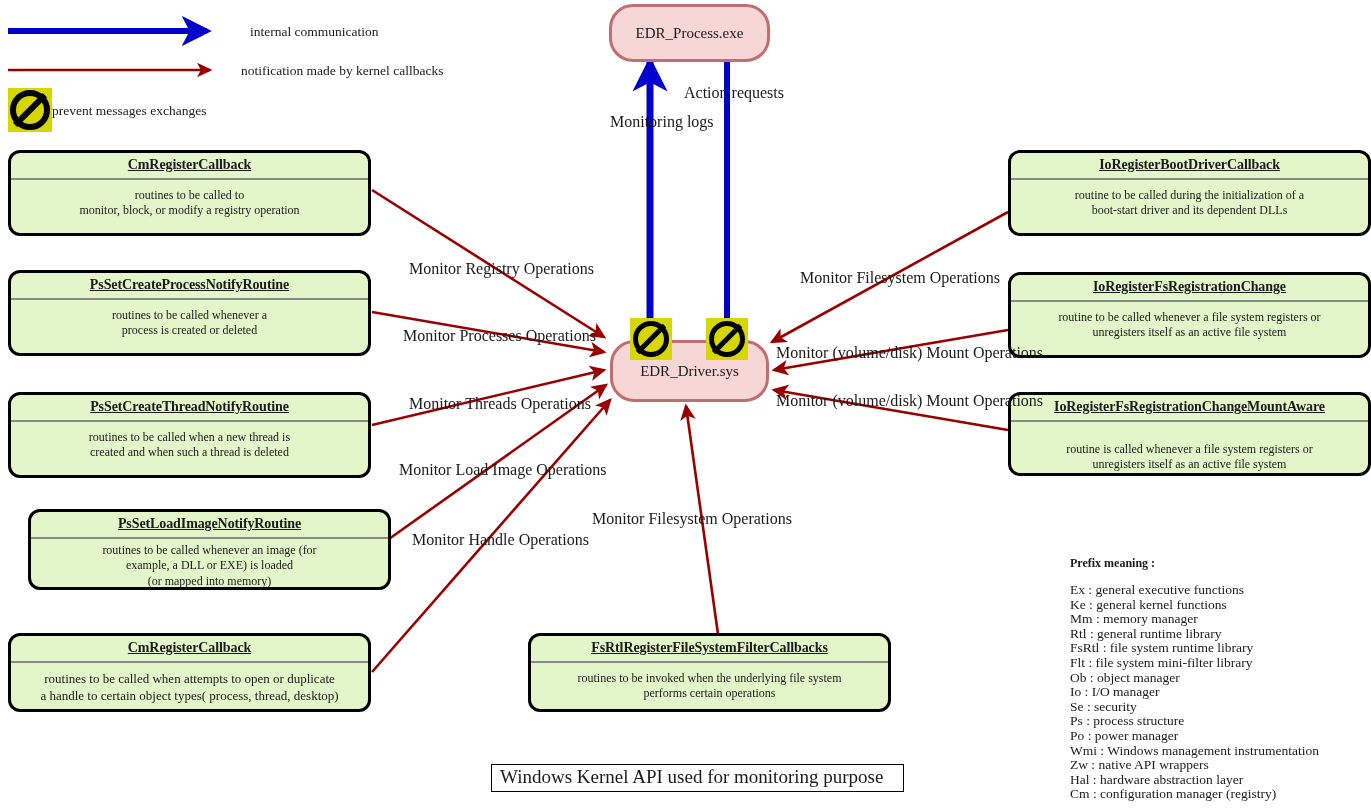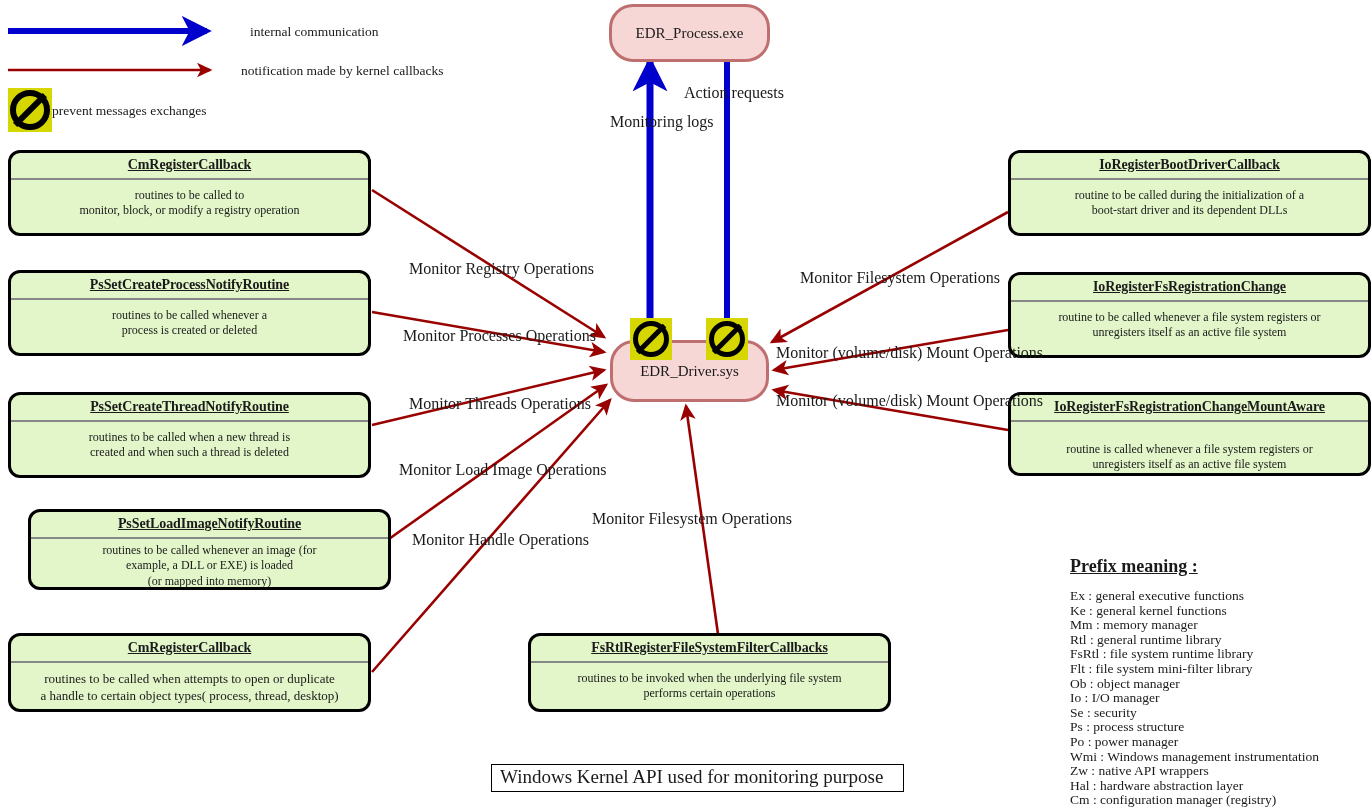--- a/index.html
+++ b/index.html
@@ -87,21 +87,21 @@
     position:absolute;left:2px;top:2px;width:40px;height:40px;
     border:6px solid #000;border-radius:50%;box-sizing:border-box;background:#d6d600;
   }
   .legend-icon .slash{
     position:absolute;left:50%;top:1px;width:6px;height:42px;background:#000;
     transform:translateX(-50%) rotate(45deg);
   }
 
   
   #prefix{position:absolute;left:1070px;top:556px;font-size:13.5px;}
-  #prefix .prefix-title{font-weight:bold;text-decoration:underline;font-size:18px;}
+  #prefix .prefix-title{font-weight:bold;font-size:12px;}
   #prefix ul{list-style:none;margin:0;padding:0;margin-top:12px;}
   #prefix li{line-height:14.6px;white-space:nowrap;}
 
   
   #caption{
     position:absolute;left:491px;top:764px;
     border:1.5px solid #000;
     background:#fff;
     padding:1px 20px 3px 8px;
     font-size:19px;

